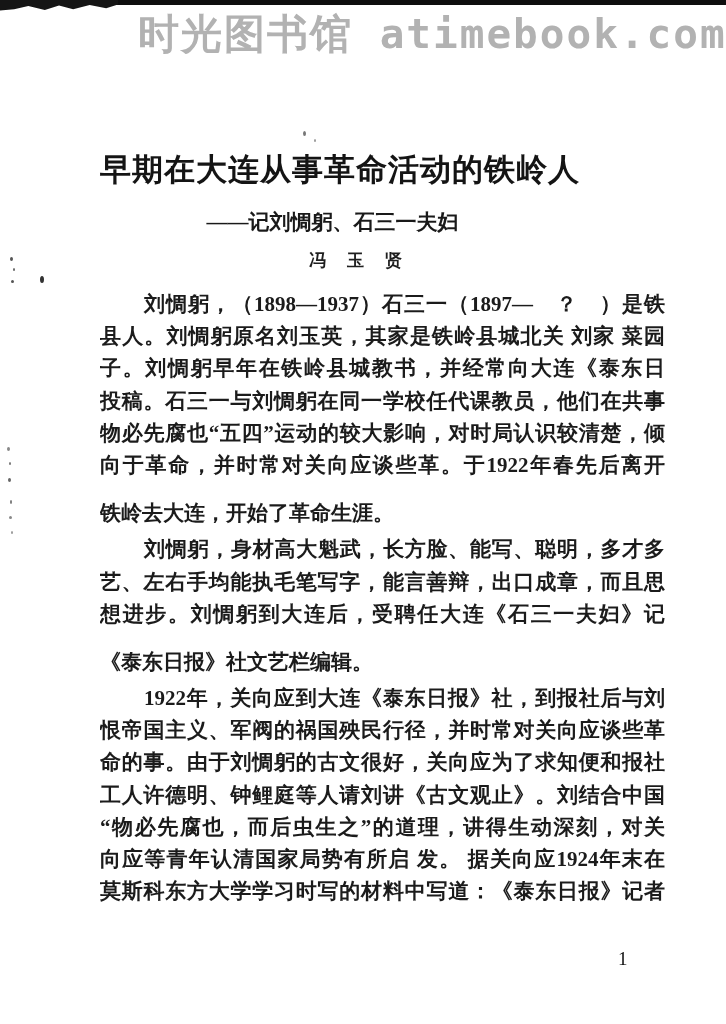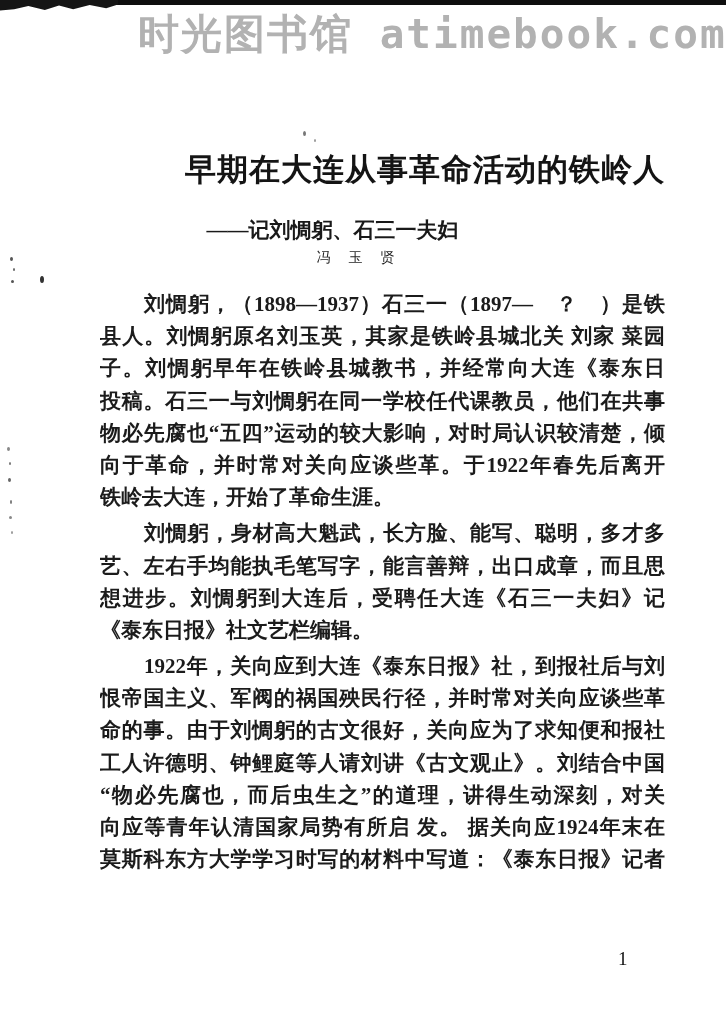--- a/index.html
+++ b/index.html
@@ -45,44 +45,44 @@
     color: #b2b2b2;
     white-space: nowrap;
   }
   
   .title {
     position: absolute;
     top: 149px;
     left: 100px;
     width: 565px;
     margin: 0;
-    text-align: right;
+    text-align: left;
     font-size: 31px;
     font-weight: 800;
     letter-spacing: 1px;
     color: #141414;
   }
   .subtitle {
     position: absolute;
-    top: 216px;
+    top: 208px;
     left: 50px;
     width: 565px;
     text-align: center;
     font-size: 21px;
     font-weight: 700;
     color: #191919;
   }
   .author {
     position: absolute;
     top: 249px;
     left: 74px;
     width: 565px;
     text-align: center;
-    font-size: 14px;
-    font-weight: 400;
+    font-size: 17px;
+    font-weight: 700;
     letter-spacing: 2px;
     color: #1e1e1e;
   }
   
   .body-text {
     position: absolute;
     top: 288px;
     left: 100px;
     width: 565px;
     font-size: 21px;
@@ -91,21 +91,21 @@
   }
   .line {
     height: 32.2px;
     line-height: 32.2px;
     text-align: justify;
     text-align-last: justify;
     overflow: hidden;
   }
   .line.indent { padding-left: 44px; }
   .line.para-start { margin-top: 4px; }
-  .line.para-end { text-align-last: left; }
+  .line.para-end { text-align-last: left; margin-top: 16px; }
   .page-number {
     position: absolute;
     top: 948px;
     left: 618px;
     font-size: 19px;
     color: #111111;
   }
 </style>
 </head>
 <body>

